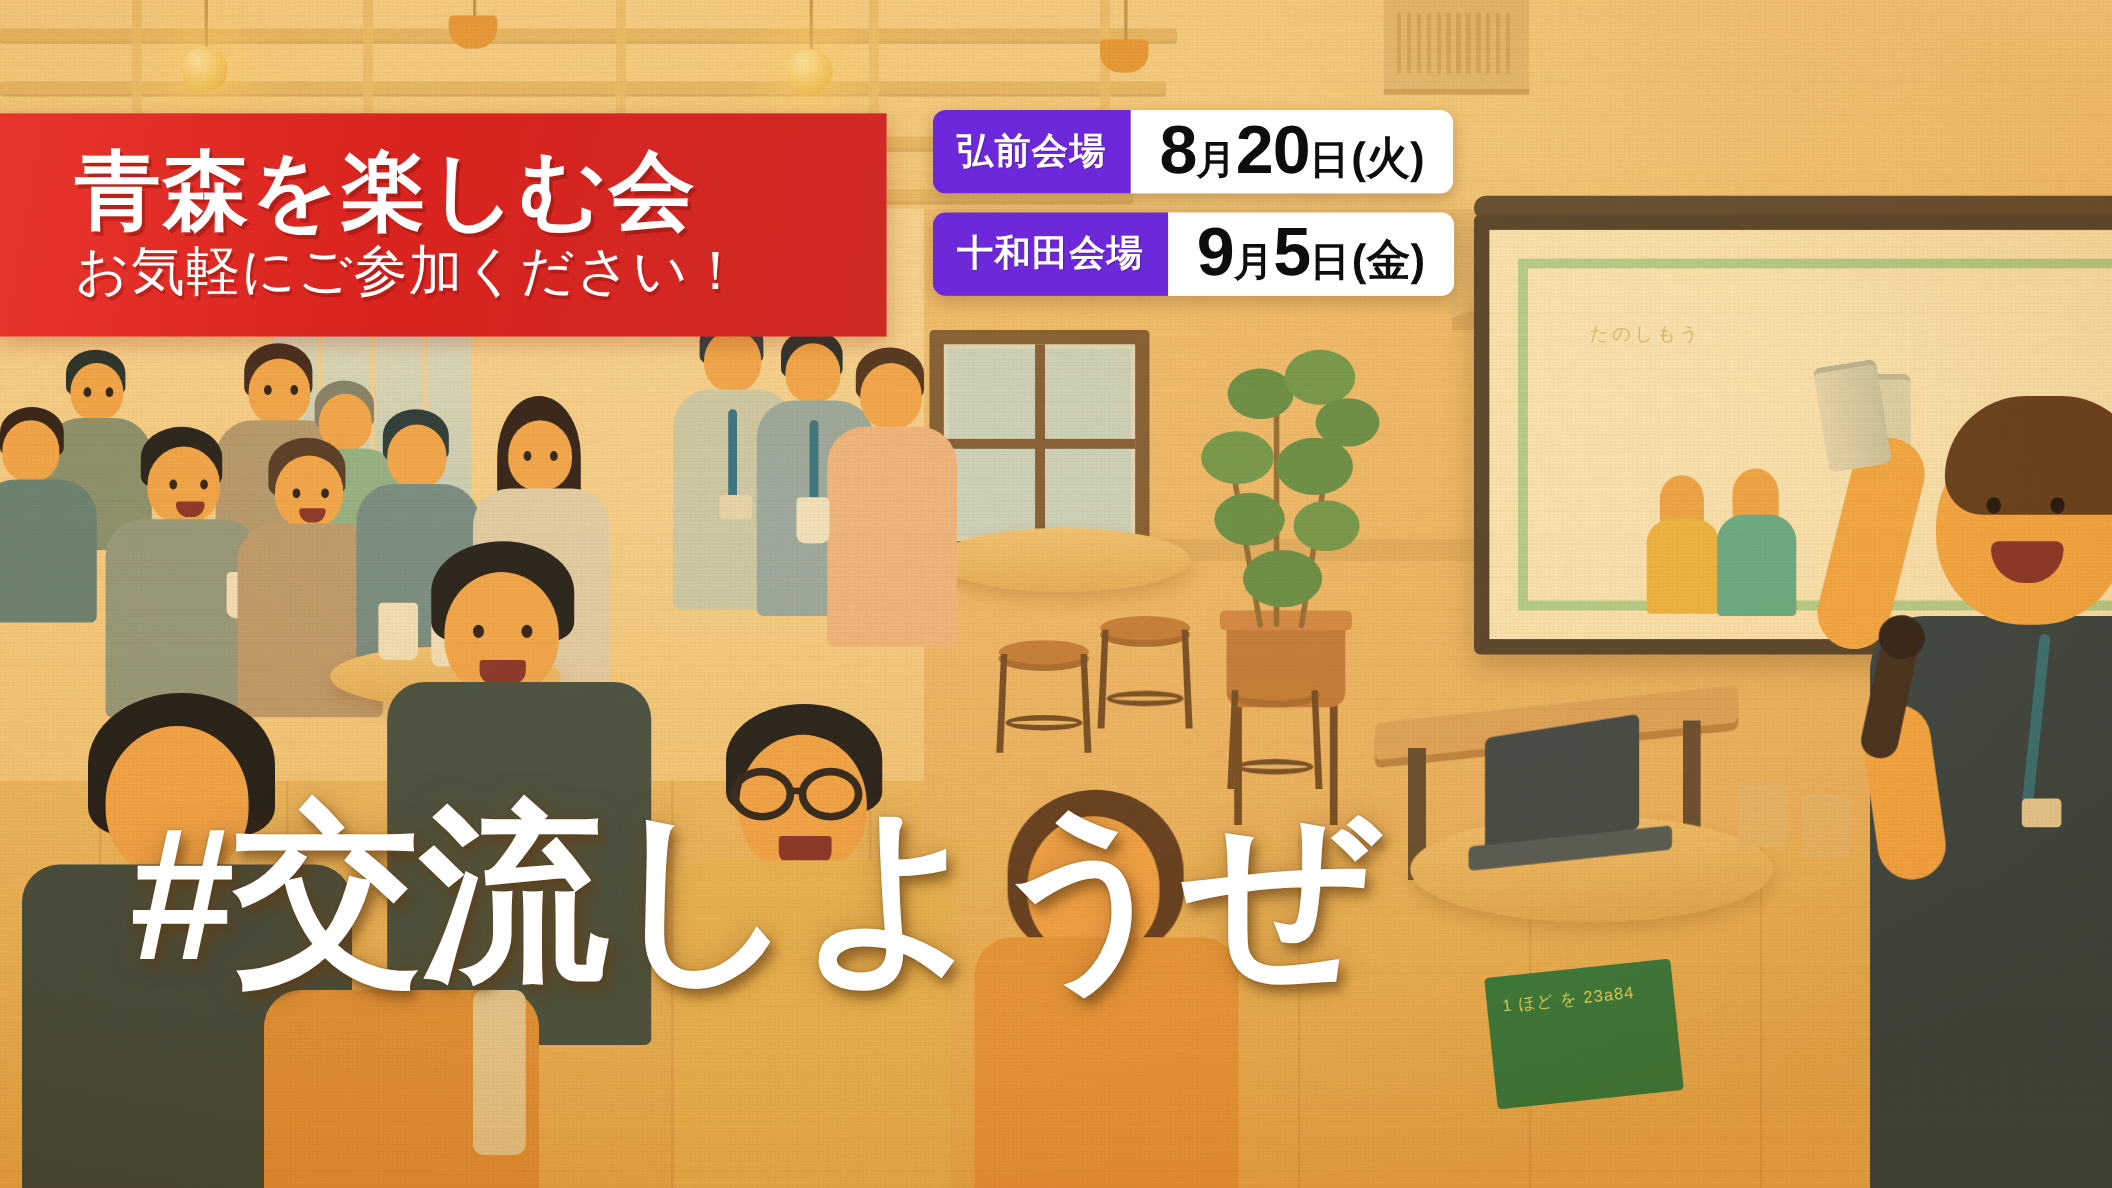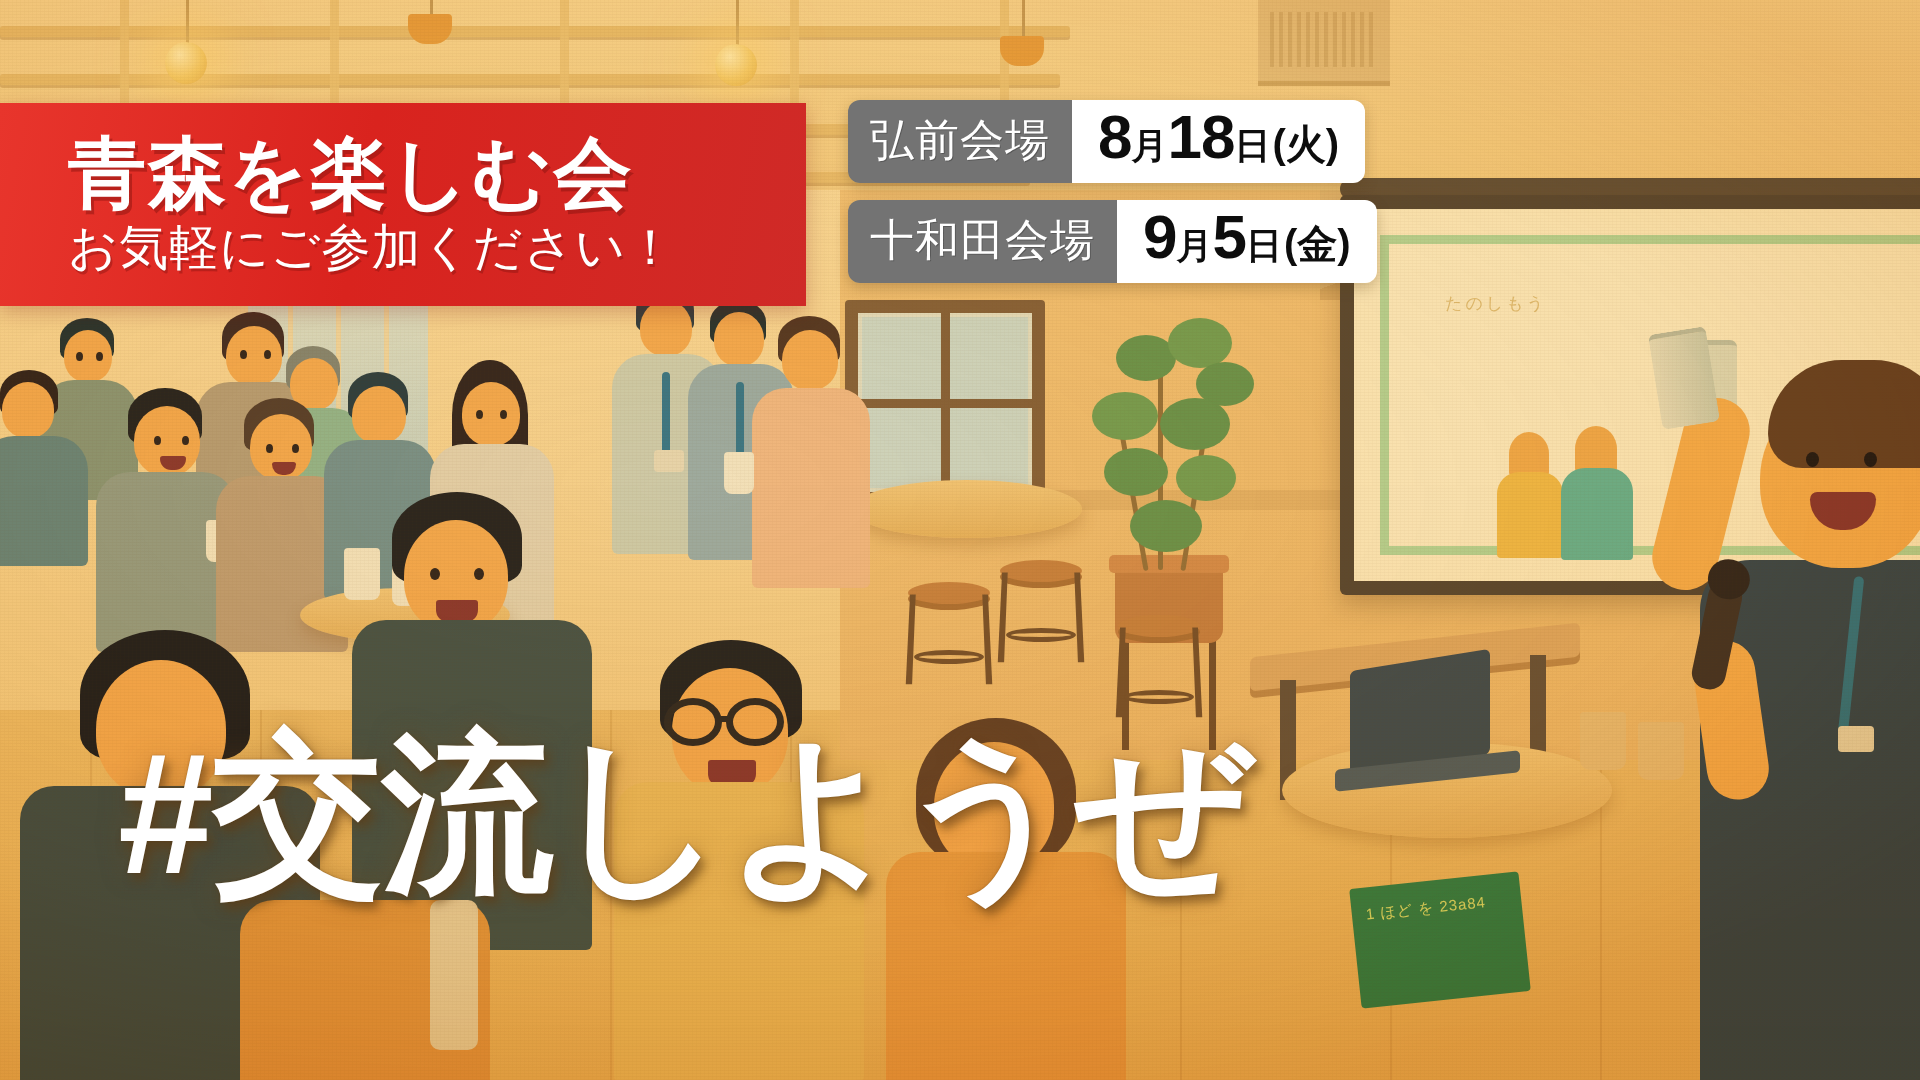--- a/index.html
+++ b/index.html
@@ -253,22 +253,22 @@
 
   
   .date-stack { position:absolute; left:848px; top:100px; }
   .date-row {
     display:flex; align-items:stretch; margin-bottom:17px;
     border-radius:12px; overflow:hidden;
     box-shadow:0 5px 14px rgba(90,60,20,.28);
     width:fit-content;
   }
   .date-venue {
-    background:#737373; color:#fff; font-weight:normal;
-    font-size:44px; letter-spacing:1px;
+    background:#6d28d9; color:#fff; font-weight:bold;
+    font-size:33px; letter-spacing:1px;
     padding:11px 22px 13px 22px;
     display:flex; align-items:center;
     white-space:nowrap;
     text-shadow:1px 1px 0 rgba(0,0,0,.22);
   }
   .date-value {
     background:#fff; color:#0d0d0d; font-weight:bold;
     padding:6px 26px 8px 26px;
     display:flex; align-items:baseline; white-space:nowrap;
   }
@@ -538,21 +538,21 @@
       <div class="line2">お気軽にご参加ください！</div>
     </div>
 
     <div class="date-stack">
 
       <div class="date-row">
         <div class="date-venue">弘前会場</div>
         <div class="date-value">
           <span class="num">8</span>
           <span class="unit">月</span>
-          <span class="num">18</span>
+          <span class="num">20</span>
           <span class="unit">日</span>
           <span class="dow">(火)</span>
         </div>
       </div>
 
       <div class="date-row">
         <div class="date-venue">十和田会場</div>
         <div class="date-value">
           <span class="num">9</span>
           <span class="unit">月</span>

